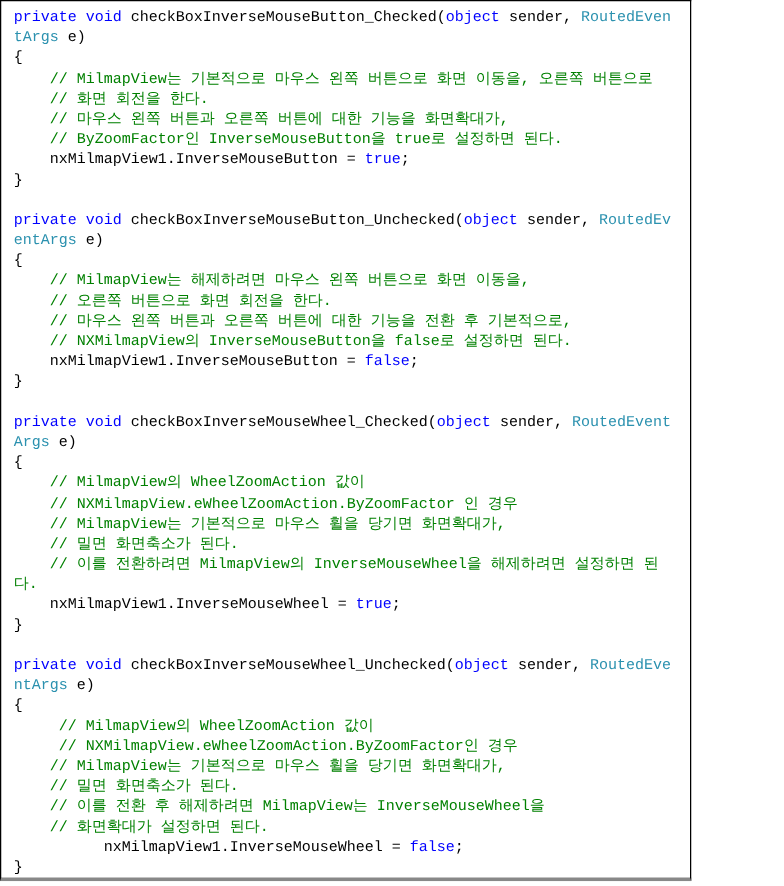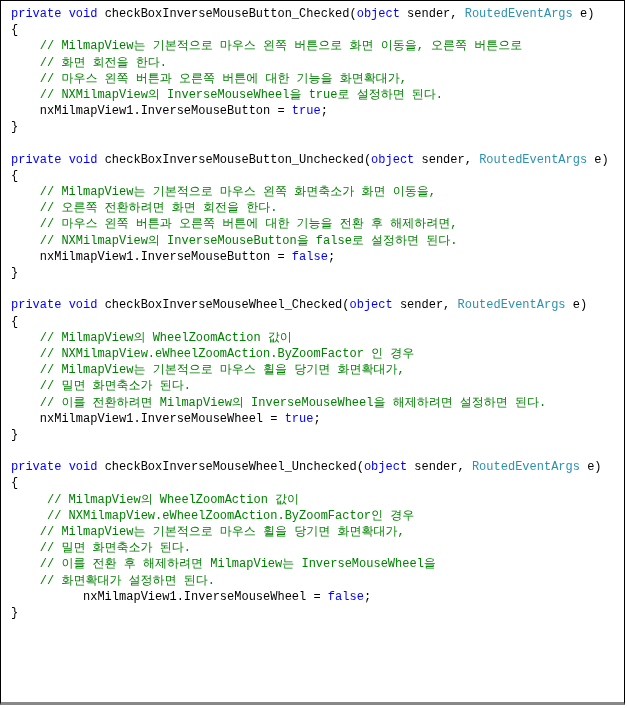--- a/index.html
+++ b/index.html
@@ -5,21 +5,21 @@
   body {
     margin: 0;
     padding: 0;
     background: #fff;
     font-family: Consolas, "Courier New", monospace;
     font-size: 12px;
     line-height: 1.35;
     color: #000;
   }
   .code-box {
-    width: 625px;
+    width: 553px;
     height: 705px;
     border: 1px solid #000;
     border-bottom: 3px solid #888;
     box-sizing: border-box;
     padding: 5px 10px;
     white-space: pre-wrap;
     word-break: break-all;
     overflow: hidden;
   }
   .kw   { color: #0000ff; }
@@ -28,29 +28,29 @@
   .plain{ color: #000; }
 </style>
 </head>
 <body>
 
 <div class="code-box" id="code"><span class="kw">private</span><span class="plain"> </span><span class="kw">void</span><span class="plain"> checkBoxInverseMouseButton_Checked(</span><span class="kw">object</span><span class="plain"> sender, </span><span class="type">RoutedEventArgs</span><span class="plain"> e)
 </span><span class="plain">{
 </span><span class="plain">    </span><span class="cmt">// MilmapView는 기본적으로 마우스 왼쪽 버튼으로 화면 이동을, 오른쪽 버튼으로</span><span class="plain">
 </span><span class="plain">    </span><span class="cmt">// 화면 회전을 한다.</span><span class="plain">
 </span><span class="plain">    </span><span class="cmt">// 마우스 왼쪽 버튼과 오른쪽 버튼에 대한 기능을 화면확대가,</span><span class="plain">
-</span><span class="plain">    </span><span class="cmt">// NXMilmapView의 InverseMouseWheel을 true로 설정하면 된다.</span><span class="plain">
+</span><span class="plain">    </span><span class="cmt">// ByZoomFactor인 InverseMouseButton을 true로 설정하면 된다.</span><span class="plain">
 </span><span class="plain">    nxMilmapView1.InverseMouseButton = </span><span class="kw">true</span><span class="plain">;
 </span><span class="plain">}
 </span><span class="plain">
 </span><span class="kw">private</span><span class="plain"> </span><span class="kw">void</span><span class="plain"> checkBoxInverseMouseButton_Unchecked(</span><span class="kw">object</span><span class="plain"> sender, </span><span class="type">RoutedEventArgs</span><span class="plain"> e)
 </span><span class="plain">{
-</span><span class="plain">    </span><span class="cmt">// MilmapView는 기본적으로 마우스 왼쪽 화면축소가 화면 이동을,</span><span class="plain">
-</span><span class="plain">    </span><span class="cmt">// 오른쪽 전환하려면 화면 회전을 한다.</span><span class="plain">
-</span><span class="plain">    </span><span class="cmt">// 마우스 왼쪽 버튼과 오른쪽 버튼에 대한 기능을 전환 후 해제하려면,</span><span class="plain">
+</span><span class="plain">    </span><span class="cmt">// MilmapView는 해제하려면 마우스 왼쪽 버튼으로 화면 이동을,</span><span class="plain">
+</span><span class="plain">    </span><span class="cmt">// 오른쪽 버튼으로 화면 회전을 한다.</span><span class="plain">
+</span><span class="plain">    </span><span class="cmt">// 마우스 왼쪽 버튼과 오른쪽 버튼에 대한 기능을 전환 후 기본적으로,</span><span class="plain">
 </span><span class="plain">    </span><span class="cmt">// NXMilmapView의 InverseMouseButton을 false로 설정하면 된다.</span><span class="plain">
 </span><span class="plain">    nxMilmapView1.InverseMouseButton = </span><span class="kw">false</span><span class="plain">;
 </span><span class="plain">}
 </span><span class="plain">
 </span><span class="kw">private</span><span class="plain"> </span><span class="kw">void</span><span class="plain"> checkBoxInverseMouseWheel_Checked(</span><span class="kw">object</span><span class="plain"> sender, </span><span class="type">RoutedEventArgs</span><span class="plain"> e)
 </span><span class="plain">{
 </span><span class="plain">    </span><span class="cmt">// MilmapView의 WheelZoomAction 값이</span><span class="plain">
 </span><span class="plain">    </span><span class="cmt">// NXMilmapView.eWheelZoomAction.ByZoomFactor 인 경우</span><span class="plain">
 </span><span class="plain">    </span><span class="cmt">// MilmapView는 기본적으로 마우스 휠을 당기면 화면확대가,</span><span class="plain">
 </span><span class="plain">    </span><span class="cmt">// 밀면 화면축소가 된다.</span><span class="plain">

